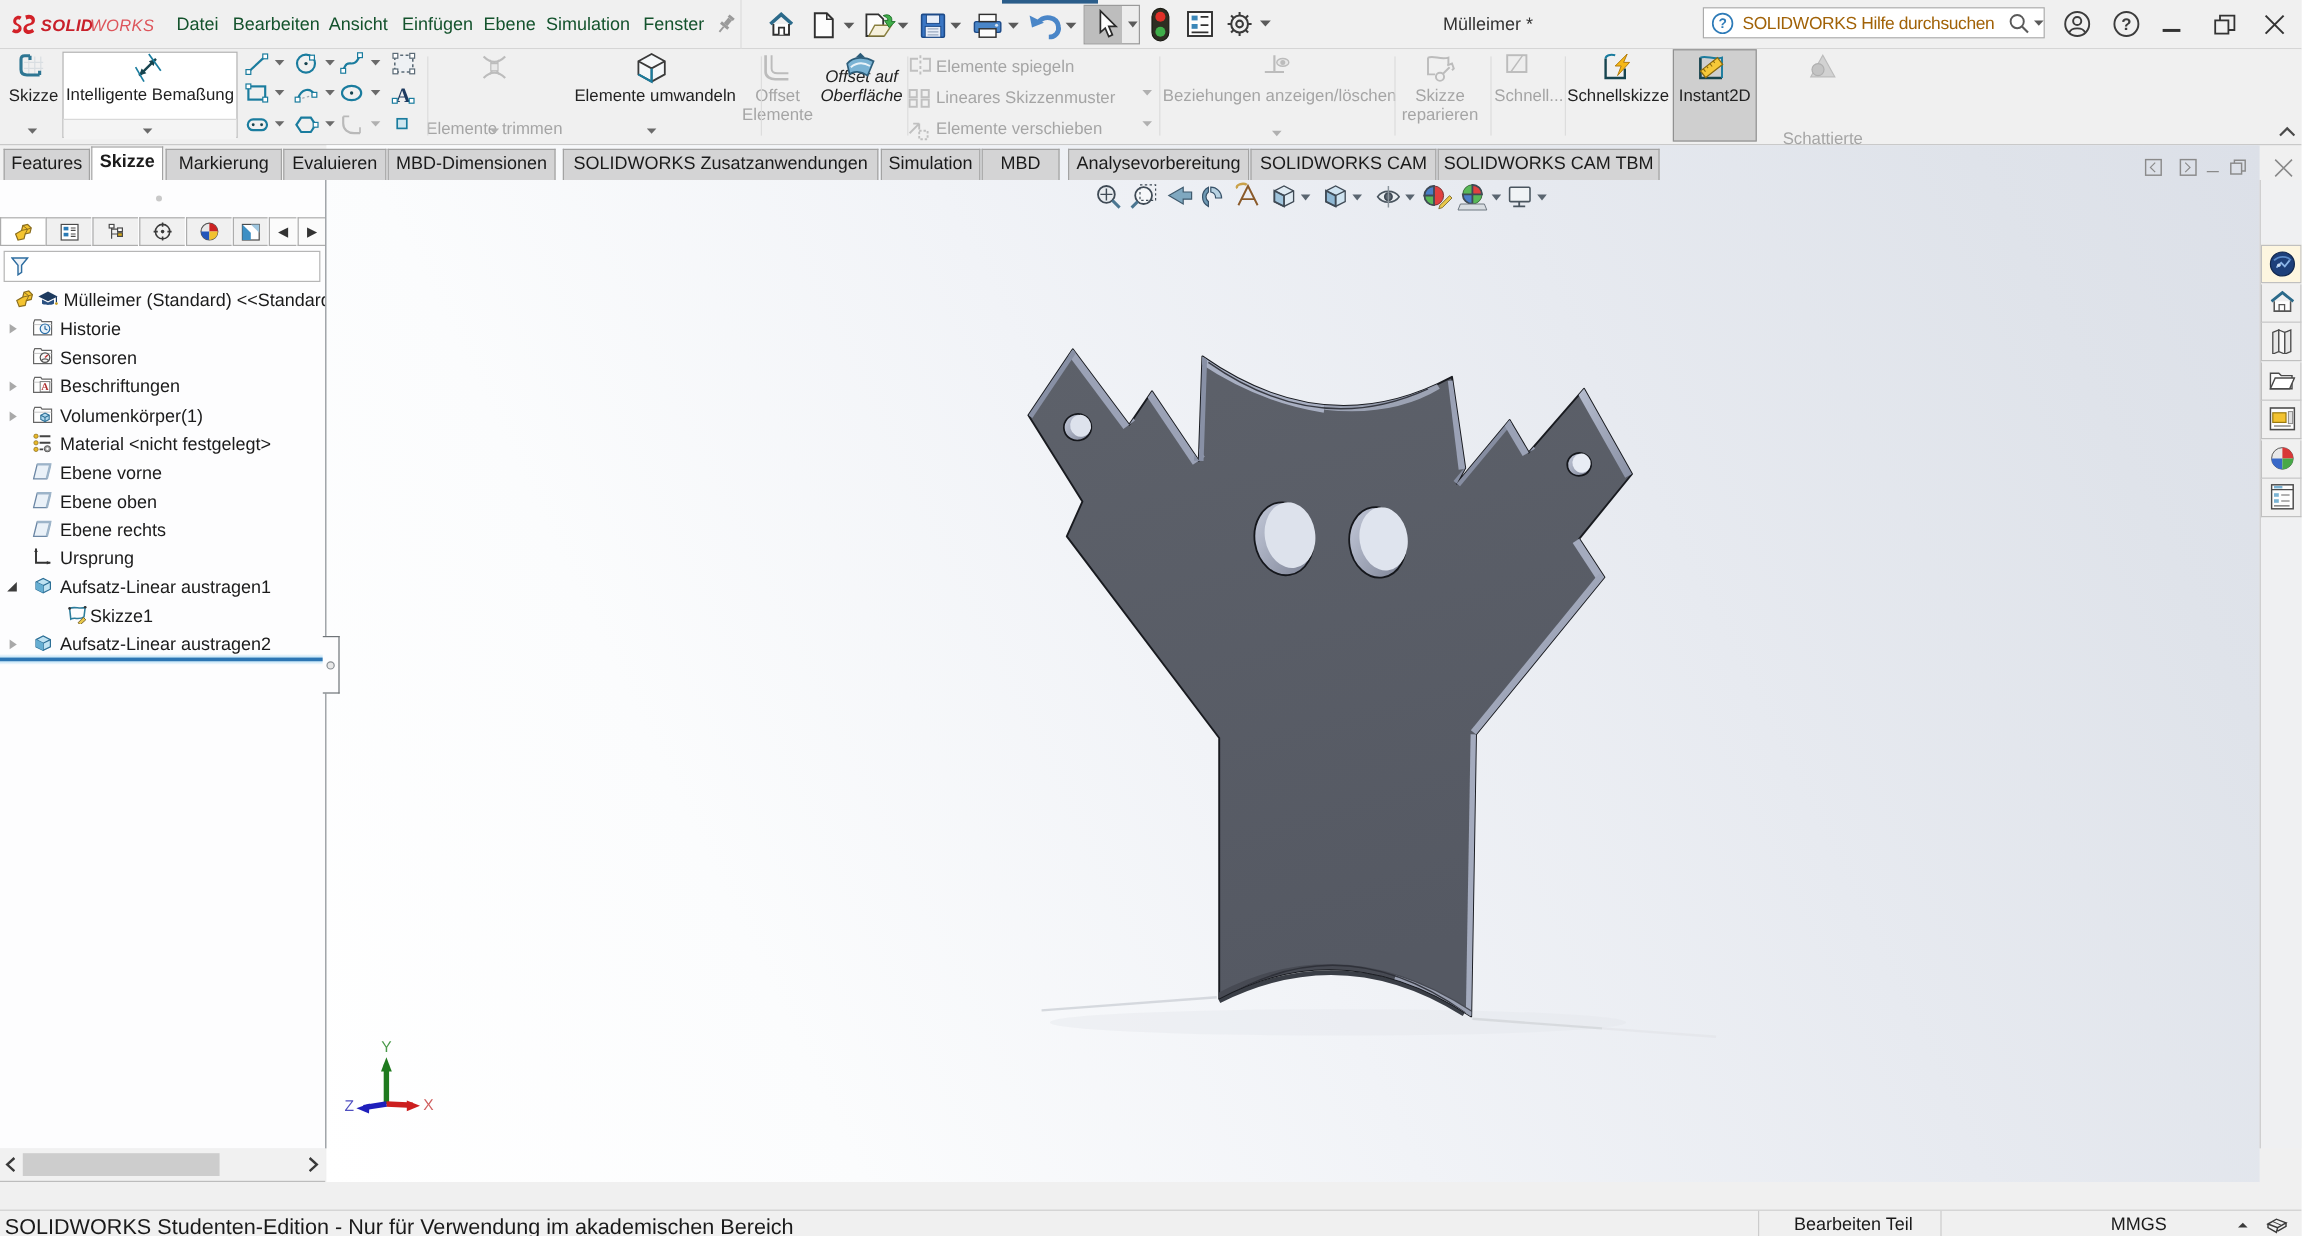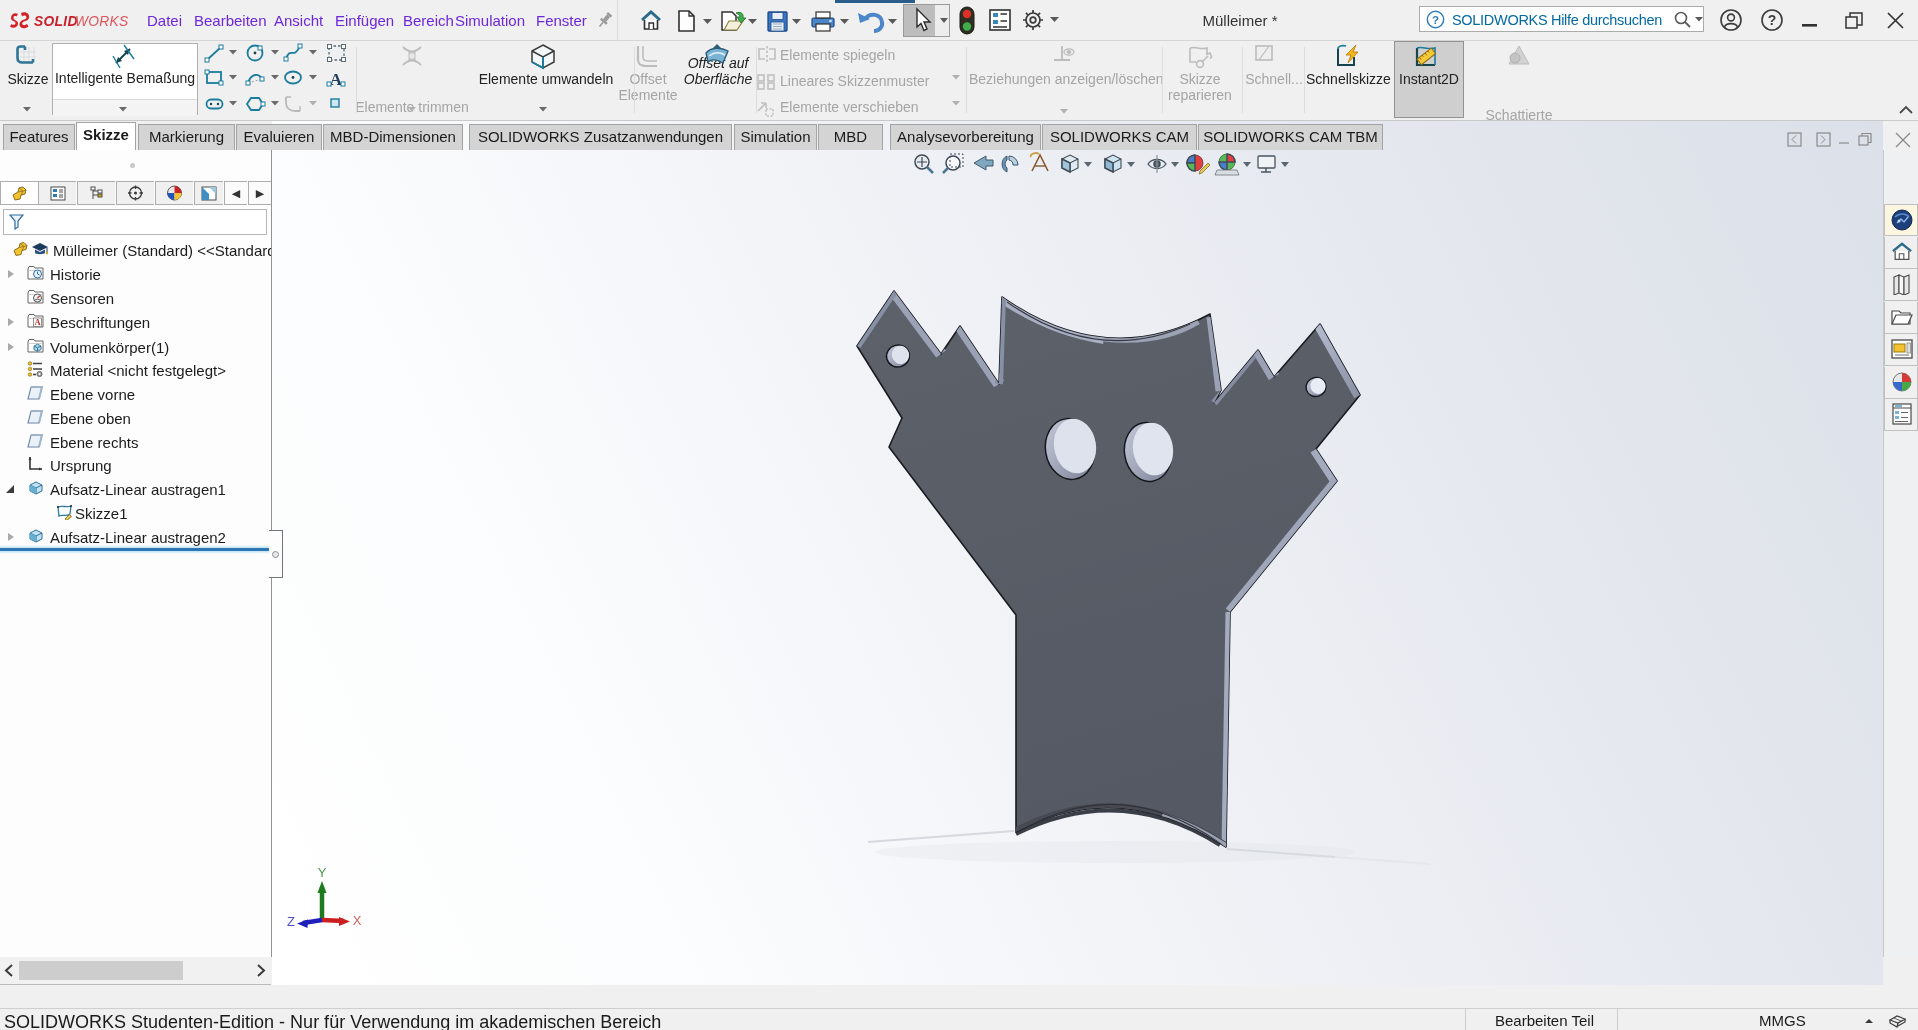--- a/index.html
+++ b/index.html
@@ -2,27 +2,27 @@
 <html><head>
 <meta charset="utf-8">
 <style>
   * { margin:0; padding:0; box-sizing:border-box; }
   html,body { width:1918px; height:1030px; overflow:hidden; font-family:"Liberation Sans", sans-serif; }
   #app { position:relative; width:1918px; height:1030px; background:#f0f0f0; }
   .abs { position:absolute; }
 
   
   #titlebar { position:absolute; left:0; top:0; width:1918px; height:41px; background:#f0f0f0; border-bottom:1px solid #d5d5d5; }
-  #titlebar .menu { position:absolute; top:12px; font-size:15px; color:#6d28d9; }
+  #titlebar .menu { position:absolute; top:12px; font-size:15px; color:#14532d; }
   #qatdiv { position:absolute; left:617px; top:0; width:1px; height:41px; background:#dcdcdc; }
   #seltool { position:absolute; left:903px; top:4px; width:47px; height:33px; background:#ededed; border:1px solid #9a9a9a; }
   #seltool .selgray { position:absolute; left:0; top:0; width:31px; height:31px; background:#bdbdbd; }
   #doctitle { position:absolute; top:12px; left:1160px; width:160px; text-align:center; font-size:15px; color:#333; }
   #searchbox { position:absolute; left:1419px; top:6px; width:285px; height:26px; background:#fff; border:1px solid #ababab; }
-  #searchbox .stext { position:absolute; left:32px; top:5px; font-size:14.5px; color:#0369a1; letter-spacing:-0.3px; }
+  #searchbox .stext { position:absolute; left:32px; top:5px; font-size:14.5px; color:#a16207; letter-spacing:-0.3px; }
 
   
   #ribbon { position:absolute; left:0; top:41px; width:1918px; height:80px; background:#f0f0f0; border-bottom:1px solid #c9c9c9; }
   .rlabel { position:absolute; font-size:14px; color:#222; text-align:center; white-space:nowrap; }
   .rlabel.dis { color:#a5a5a5; }
   .rsep { position:absolute; top:6px; width:1px; height:66px; background:#dddddd; }
   #intbox { position:absolute; left:52px; top:2px; width:146px; height:72px; background:#fff; border:1px solid #b0b0b0; }
   #intbox .split { position:absolute; left:0; top:55px; width:100%; height:17px; background:#f4f4f4; border-top:1px solid #d9d9d9; }
   #i2dbox { position:absolute; left:1394px; top:0px; width:70px; height:77px; background:#cfcfcf; border:1px solid #919191; }
 
@@ -135,21 +135,21 @@
         <path d="M12 2 V5 M12 19 V22 M2 12 H5 M19 12 H22 M4.9 4.9 L7 7 M17 17 L19.1 19.1 M19.1 4.9 L17 7 M7 17 L4.9 19.1"></path>
       </g>
     </svg>
     <svg class="abs" style="left:1049px;top:16px;" width="12" height="10" viewBox="0 0 12 10">
         <path d="M1 1 l4.5 5 l4.5 -5" fill="#5a5a5a"></path>
       </svg>
     <div class="menu" style="left:147px;">Datei</div>
     <div class="menu" style="left:194px;">Bearbeiten</div>
     <div class="menu" style="left:274px;">Ansicht</div>
     <div class="menu" style="left:335px;">Einfügen</div>
-    <div class="menu" style="left:403px;">Bereich</div>
+    <div class="menu" style="left:403px;">Ebene</div>
     <div class="menu" style="left:455px;">Simulation</div>
     <div class="menu" style="left:536px;">Fenster</div>
     <div id="qatdiv"></div>
     <div id="seltool">
         <div class="selgray"></div>
       <svg style="position:absolute;left:8px;top:2px;" width="40" height="28" viewBox="0 0 40 28">
         <path d="M5 2 L18 15 L12 15 L15 22 L12 23.5 L9 16.5 L5 20 Z" fill="#fdfdfd" stroke="#2a2a2a" stroke-width="1.4"></path>
         <path d="M28 11 l4 5 l4 -5" fill="#5a5a5a"></path>
       </svg>
     </div>

